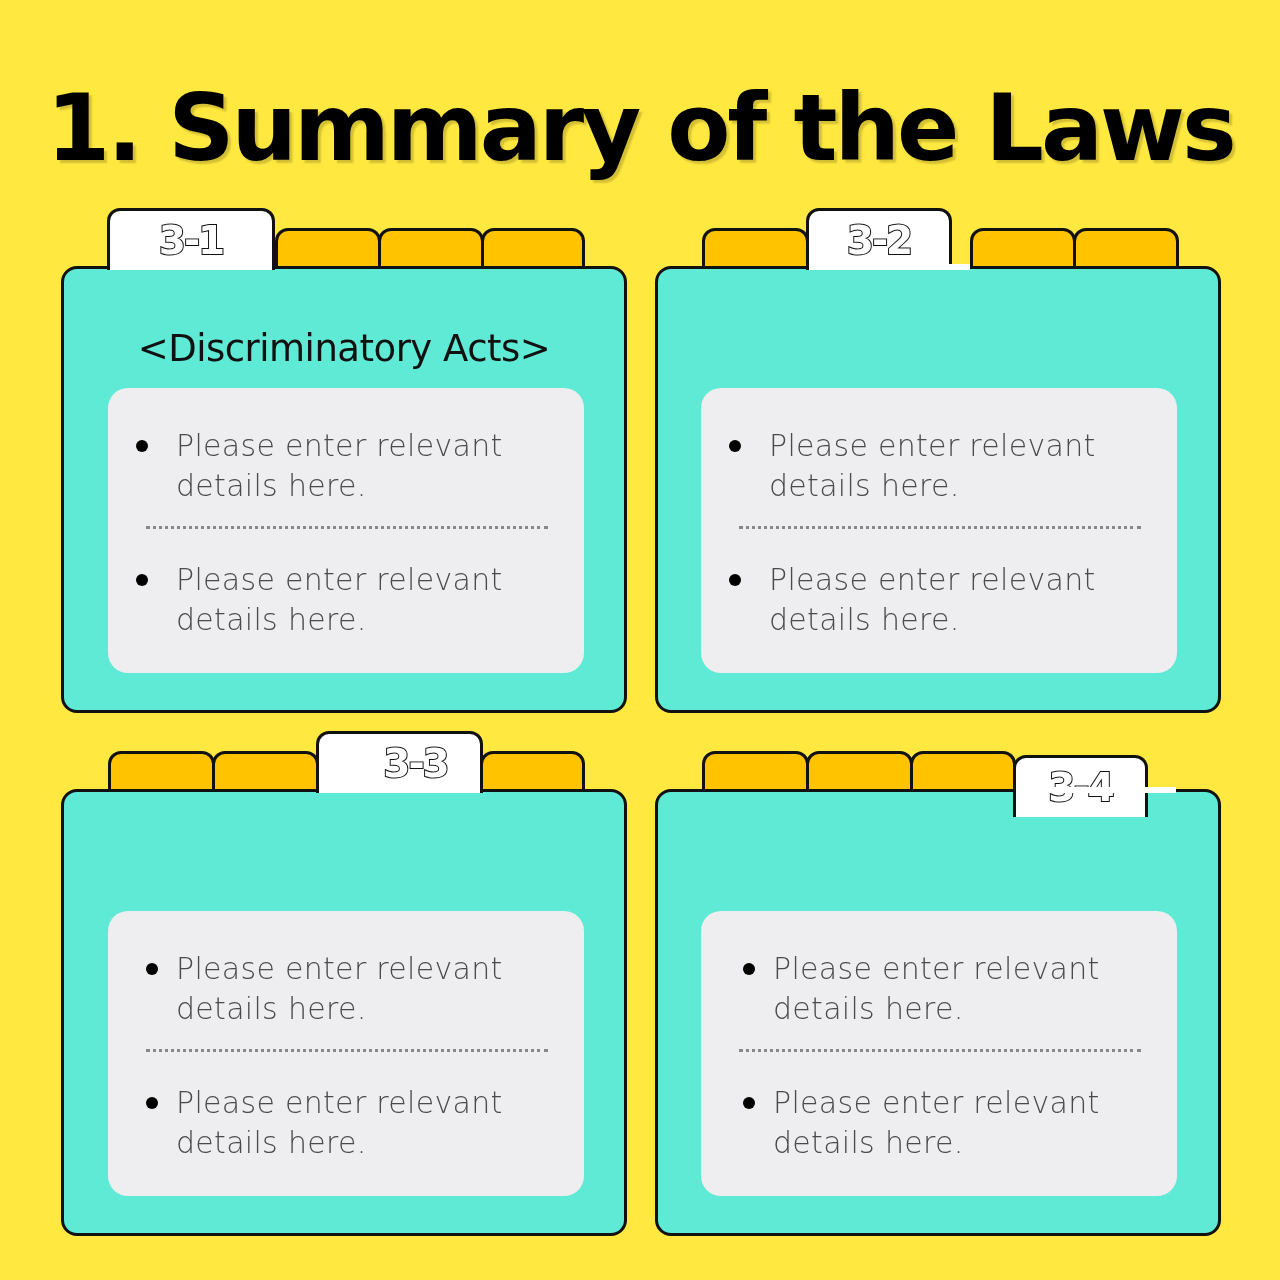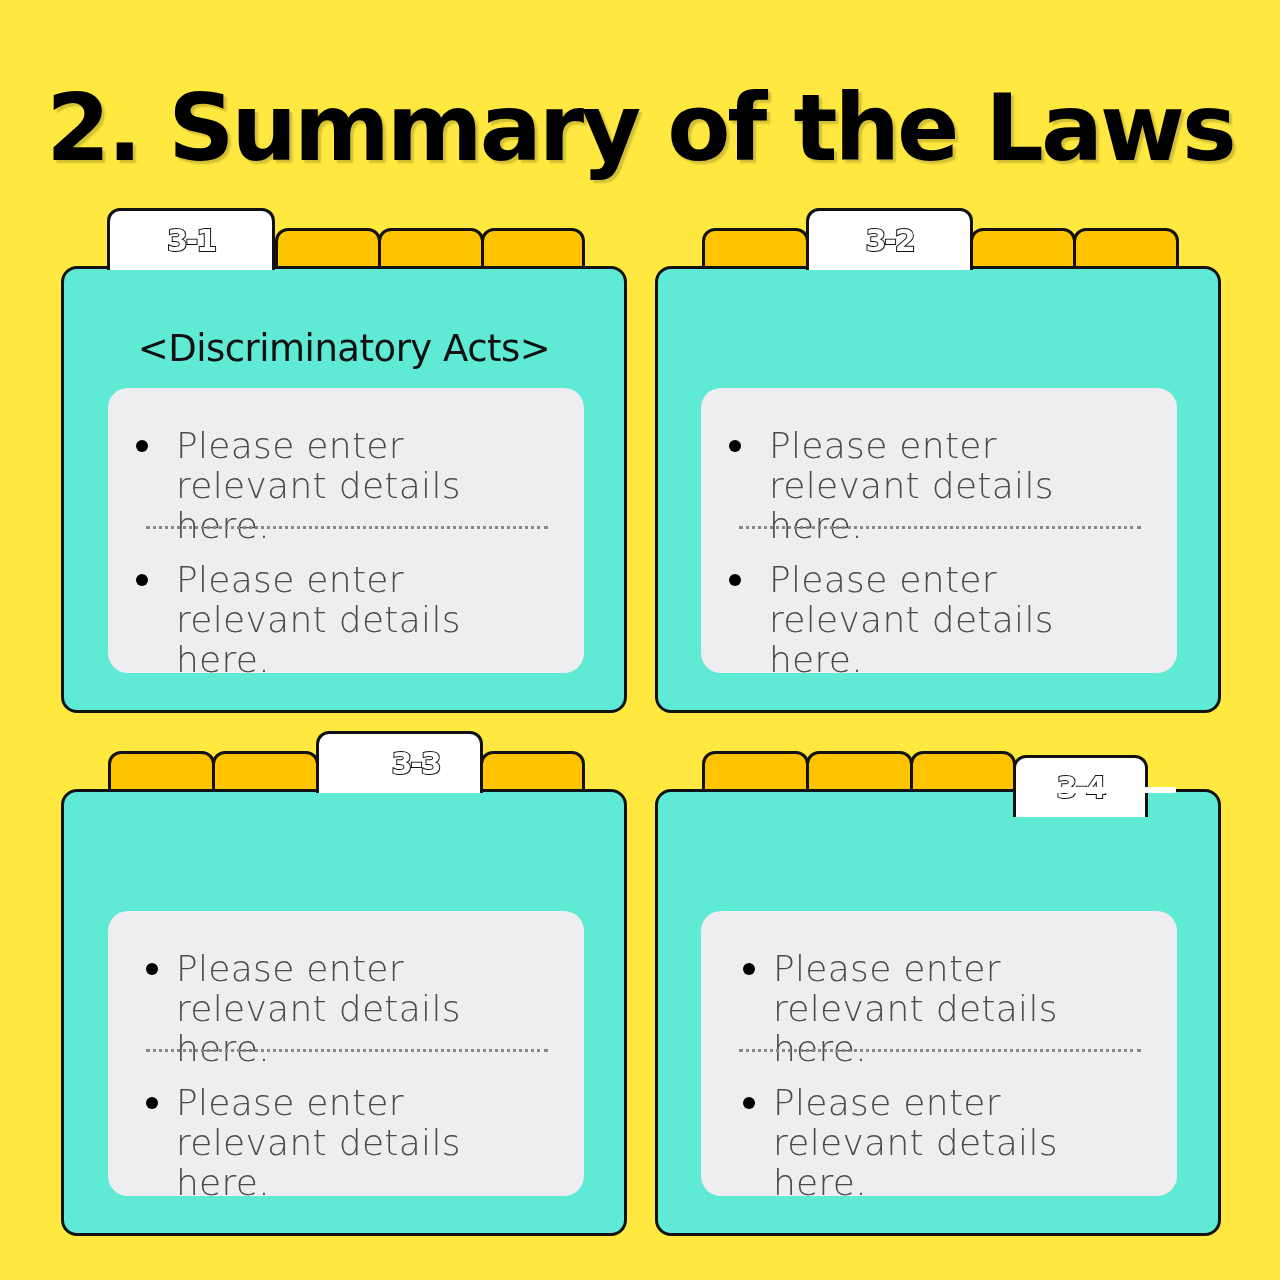--- a/index.html
+++ b/index.html
@@ -23,42 +23,42 @@
     background: #FFC300;
   }
   .tab.inactive { top: 20px; height: 40px; }
   .tab.active {
     top: 0; height: 62px; background: #fff; z-index: 3;
     display: flex; justify-content: center; align-items: flex-start;
   }
   .tab-label {
     margin-top: 10px;
     font-family: "DejaVu Sans", sans-serif;
-    font-weight: 700; font-size: 30px; color: #fff; letter-spacing: -2px;
+    font-weight: 700; font-size: 39px; color: #fff; letter-spacing: -2px;
     -webkit-text-stroke: 2px #111;
     paint-order: stroke fill;
     line-height: 40px;
   }
   .card {
     position: absolute; left: 0; top: 58px; width: 566px; height: 447px;
     box-sizing: border-box; border: 3px solid #111; border-radius: 16px;
     background: #5eead4; z-index: 2;
   }
   .heading {
     position: absolute; left: 0; width: 100%; top: 56px; text-align: center;
     font-size: 37px; color: #111; line-height: 48px;
     font-family: "DejaVu Sans", sans-serif; letter-spacing: -0.5px;
   }
   .box {
     position: absolute; left: 44px; top: 119px; width: 476px; height: 285px;
     background: #EEEDEF; border-radius: 20px;
   }
   .item {
     position: absolute; left: 68px; width: 380px;
-    font-size: 36px; line-height: 40px; color: #4a4a4a;
+    font-size: 30px; line-height: 40px; color: #4a4a4a;
     font-family: "DejaVu Sans", sans-serif; font-weight: 300;
     letter-spacing: 0.3px;
   }
   .item .txt { display: block; }
   .bullet {
     position: absolute; left: -40px; top: 14px; width: 12px; height: 12px;
     border-radius: 50%; background: #000;
   }
   .item.i1 { top: 38px; }
   .item.i2 { top: 172px; }
@@ -67,21 +67,21 @@
     border-top: 3px dotted #888;
   }
   .tab-cover {
     
     position: absolute; top: 56px; height: 6px; background: #fff; z-index: 4;
   }
 </style>
 </head>
 <body>
 
-<div class="title">2. Summary of the Laws</div>
+<div class="title">1. Summary of the Laws</div>
 
 <div class="panel" style="left:61px; top:208px;">
   <div class="tab active" style="left:46px; width:168px;">
     <span class="tab-label">3-1</span>
   </div>
   <div class="tab-cover" style="left:49px; width:162px;"></div>
   <div class="tab inactive" style="left:214px; width:106px;"></div>
   <div class="tab inactive" style="left:317px; width:106px;"></div>
   <div class="tab inactive" style="left:420px; width:104px;"></div>
   <div class="card">
@@ -95,21 +95,21 @@
       <div class="item i2">
         <span class="bullet"></span>
         <span class="txt">Please enter relevant details here.</span>
       </div>
     </div>
   </div>
 </div>
 
 <div class="panel" style="left:655px; top:208px;">
   <div class="tab inactive" style="left:47px; width:107px;"></div>
-  <div class="tab active" style="left:151px; width:167px;">
+  <div class="tab active" style="left:151px; width:146px;">
     <span class="tab-label">3-2</span>
   </div>
   <div class="tab-cover" style="left:154px; width:161px;"></div>
   <div class="tab inactive" style="left:315px; width:106px;"></div>
   <div class="tab inactive" style="left:418px; width:106px;"></div>
   <div class="card">
     <div class="box" style="left:43px;">
       <div class="item i1">
         <span class="bullet"></span>
         <span class="txt">Please enter relevant details here.</span>

